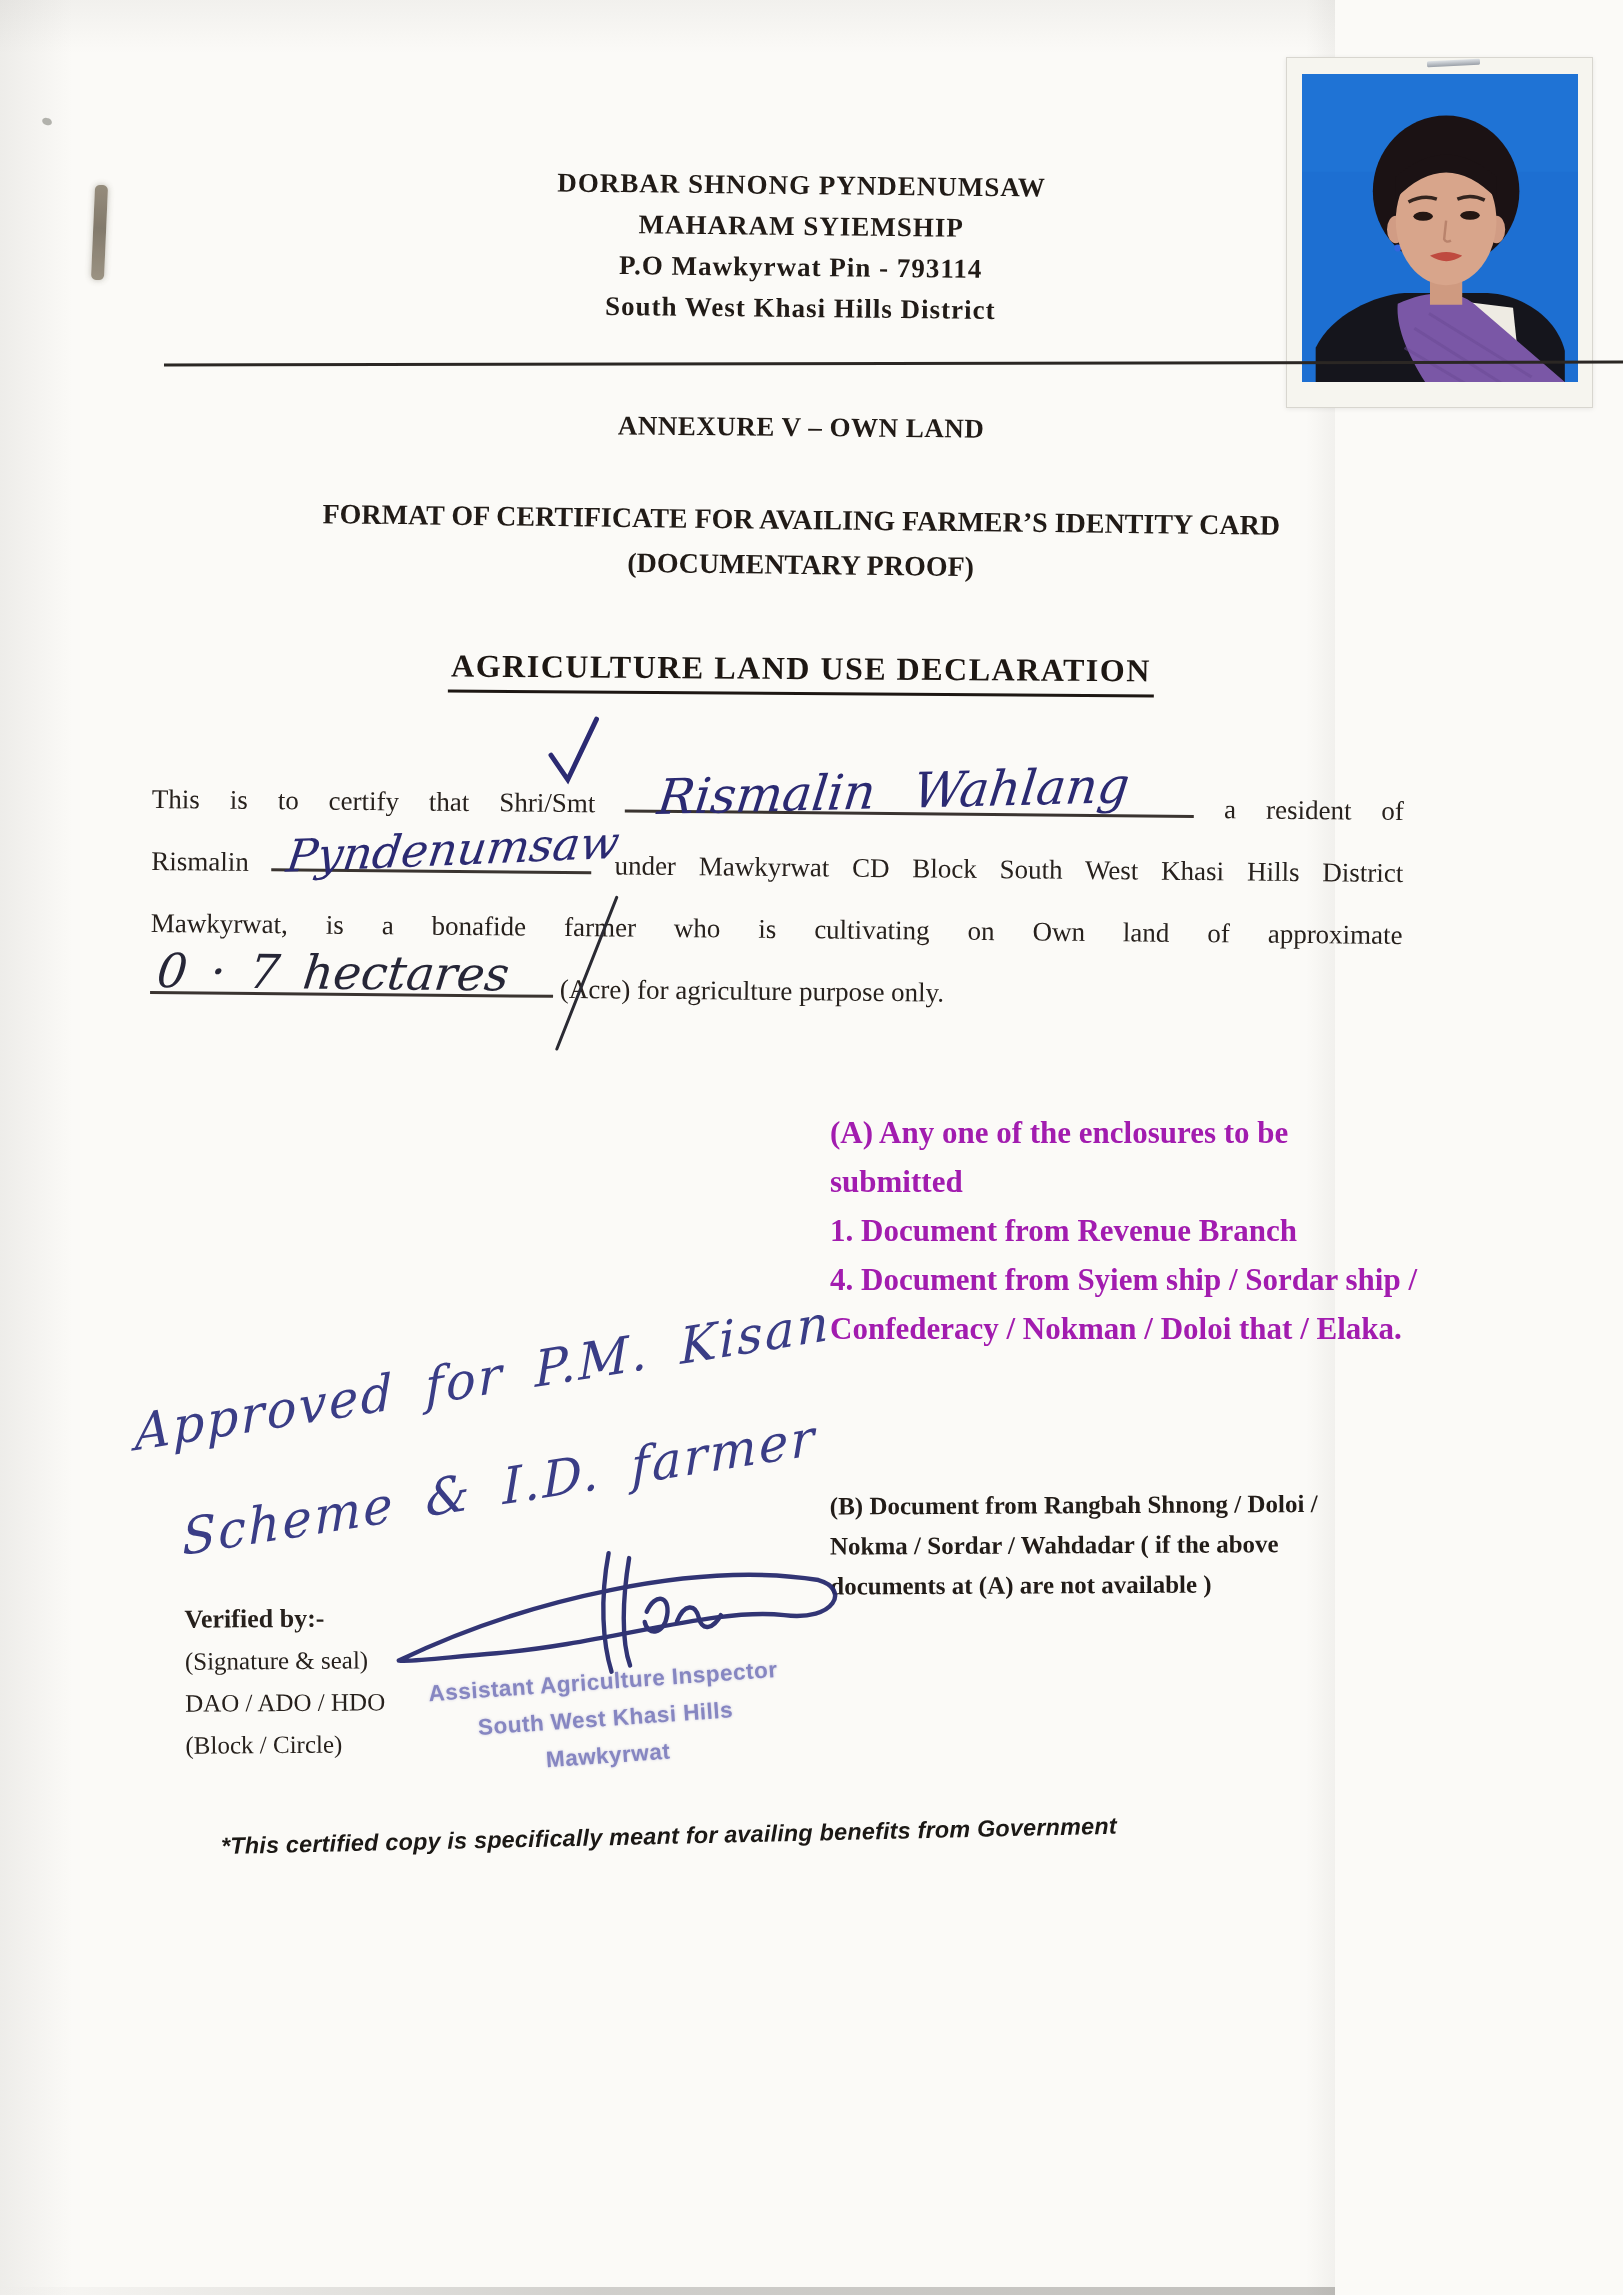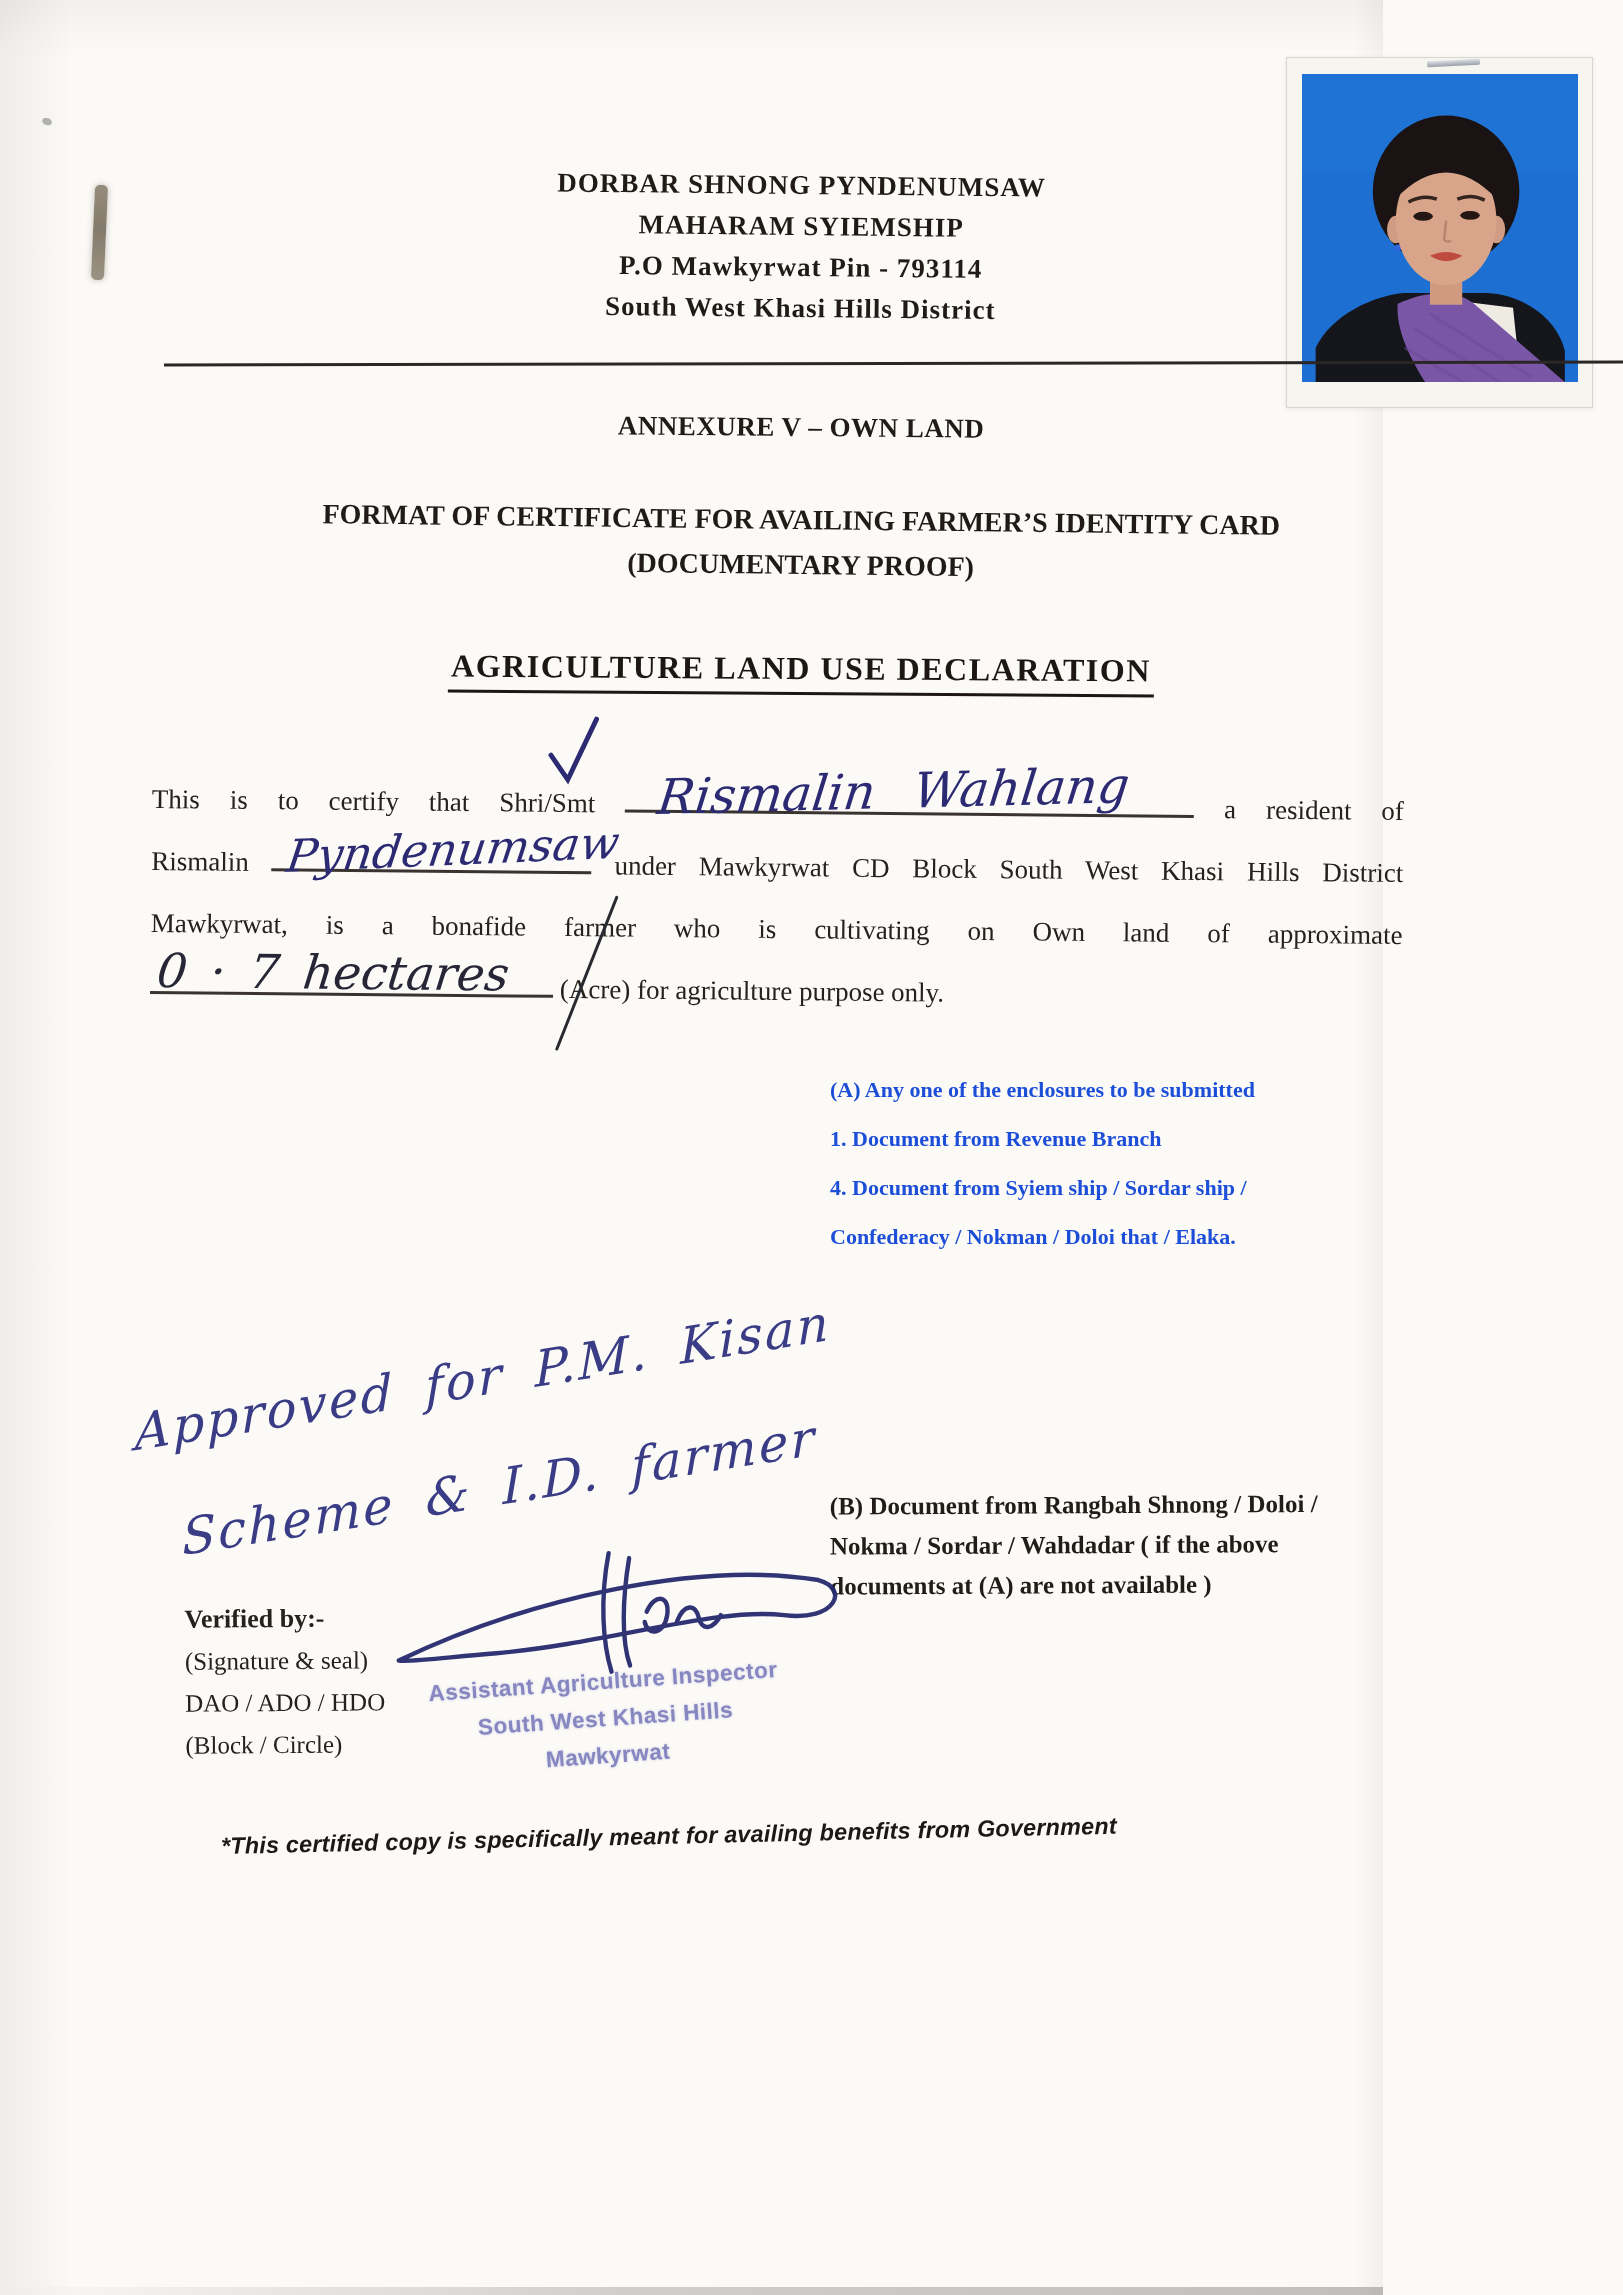--- a/index.html
+++ b/index.html
@@ -3,21 +3,21 @@
 <meta charset="utf-8">
 <style>
   html,body{margin:0;padding:0;}
   body{
     width:1623px;height:2295px;
     background:#fbfaf7;
     font-family:"Liberation Serif", serif;
     color:#27211d;
     overflow:hidden;
   }
-  #page{position:relative;width:1335px;height:2295px;padding-left:48px;}
+  #page{position:relative;width:1335px;height:2295px;}
   
   .edge-shade{
     position:absolute;inset:0;pointer-events:none;
     background:
       linear-gradient(90deg, rgba(60,58,54,.07), rgba(0,0,0,0) 73px),
       linear-gradient(180deg, rgba(60,58,54,.05), rgba(0,0,0,0) 54px),
       linear-gradient(270deg, rgba(60,58,54,.05), rgba(0,0,0,0) 29px);
   }
   .bottom-shade{
     position:absolute;left:0;bottom:0;width:100%;height:7.8px;
@@ -67,22 +67,22 @@
     word-spacing:22.5px;}
   .hand-village{left:16.6px;font-size:45px;color:#2b2a72;transform:skewX(-10deg) rotate(-3deg);}
   .hand-area{left:6.8px;font-size:47px;color:#262637;transform:skewX(-6deg);word-spacing:8.8px;}
   .smt{position:relative;display:inline-block;}
   .check-svg{position:absolute;left:-8.8px;top:-58px;width:59px;height:73px;}
   .acre{position:relative;display:inline-block;}
   .acre-slash{position:absolute;left:25.4px;top:-68px;width:2.9px;height:166px;background:#2a2a33;
     transform:rotate(21deg);border-radius:1.5px;}
 
   
-  .section-a{position:absolute;left:830px;top:1065px;width:596px;font-weight:bold;font-size:22px;
-    line-height:49px;color:#1d4ed8;}
+  .section-a{position:absolute;left:830px;top:1108px;width:596px;font-weight:bold;font-size:31px;
+    line-height:49px;color:#a21caf;}
   .indent{padding-left:66px;}
   .section-b{position:absolute;left:830px;top:1485px;width:596px;font-weight:bold;font-size:25px;
     line-height:40px;color:#221c18;transform:rotate(-.3deg);}
 
   
   .approval{position:absolute;left:131px;top:1319px;width:762px;
     font-family:"DejaVu Serif", serif;font-style:italic;font-size:50px;line-height:111px;
     color:#2c2f7e;transform:rotate(-9deg) skewX(-8deg);letter-spacing:2.4px;word-spacing:12.7px;opacity:.93;}
   .approval .l2{margin-left:46px;}
 

